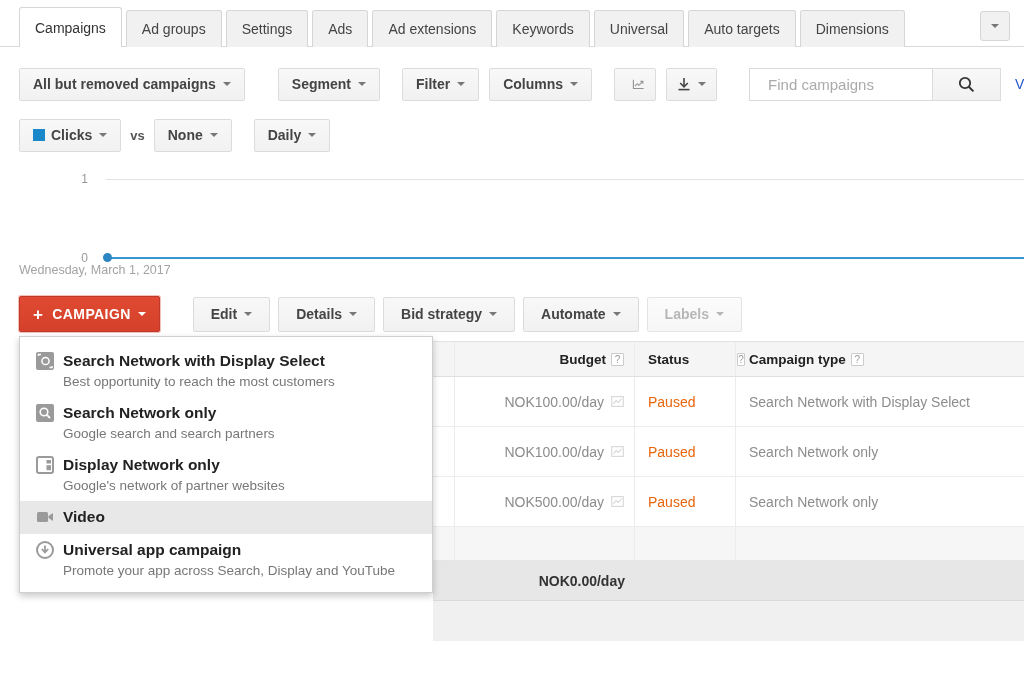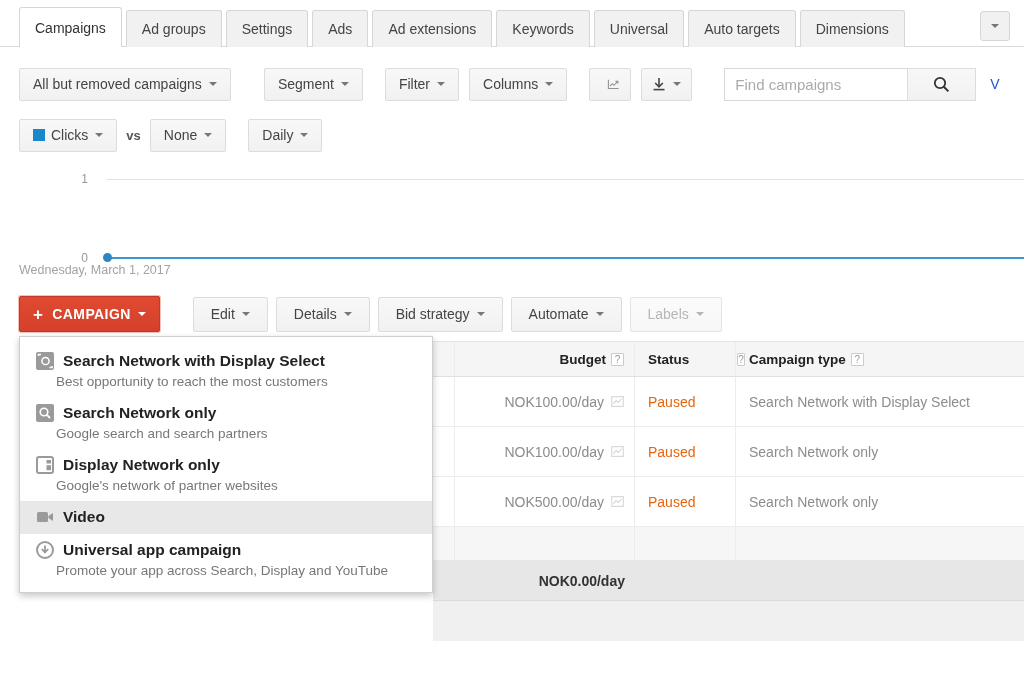--- a/index.html
+++ b/index.html
@@ -66,40 +66,40 @@
   .btn {
     height: 33px;
     padding: 0 13px;
     display: inline-flex; align-items: center;
     background: #f5f5f5;
     background-image: linear-gradient(#f8f8f8, #f1f1f1);
     border: 1px solid #dcdcdc;
     border-radius: 2px;
     font-size: 14px;
     color: #444;
-    font-weight: 400;
+    font-weight: 700;
     white-space: nowrap;
   }
   .btn.icononly { padding: 0 10px; }
   .btn + .btn { margin-left: 8px; }
   .gap-lg { margin-left: 33px !important; }
   .gap-md { margin-left: 22px !important; }
   .gap-sm { margin-left: 10px !important; }
 
   .vslabel { font-size: 13px; color: #555; font-weight: 700; margin: 0 9px; }
 
   .swatch { width: 12px; height: 12px; background: #1a87c9; display: inline-block; margin-right: 6px; }
 
   .searchbox {
     height: 33px; width: 183px;
     border: 1px solid #d9d9d9;
     border-right: none;
     background: #fff;
     display: flex; align-items: center;
-    padding: 0 10px;
+    padding: 0 18px;
     font-size: 15px; color: #aaa;
     margin-left: 32px;
   }
   .searchbtn {
     height: 33px; width: 69px;
     border: 1px solid #dcdcdc;
     background-image: linear-gradient(#f8f8f8, #f1f1f1);
     display: flex; align-items: center; justify-content: center;
   }
   .viewlink {
@@ -135,21 +135,21 @@
     position: absolute; left: 19px; top: 336px; width: 414px;
     background: #fff;
     border: 1px solid #cfcfcf;
     box-shadow: 0 3px 7px rgba(0,0,0,.22);
     padding: 8px 0 6px 0;
     z-index: 40;
   }
   .menuitem { padding: 6px 14px 7px 16px; cursor: default; }
   .menuitem.hover { background: #e8e8e8; }
   .mi-title { display: flex; align-items: center; font-size: 15.5px; font-weight: 700; color: #222; line-height: 20px; }
-  .mi-desc { font-size: 13.5px; color: #777; margin-top: 2px; margin-left: 20px; line-height: 17px; }
+  .mi-desc { font-size: 13.5px; color: #777; margin-top: 2px; margin-left: 27px; line-height: 17px; }
   .mi-icon { width: 18px; height: 18px; margin-right: 9px; flex: 0 0 18px; }
 
   
   .table { position: absolute; left: 433px; top: 341px; width: 591px; z-index: 5; }
   .trow { display: flex; height: 50px; align-items: center; }
   .thead { height: 36px; background: #f5f5f5; border-top: 1px solid #e3e3e3; border-bottom: 1px solid #e0e0e0; }
   .td { height: 100%; display: flex; align-items: center; border-right: 1px solid #ececec; }
   .c-check { width: 22px; border-right: 1px solid #ececec; }
   .c-budget { width: 180px; justify-content: flex-end; padding-right: 10px; }
   .c-status { width: 101px; padding-left: 13px; gap: 43px; }

